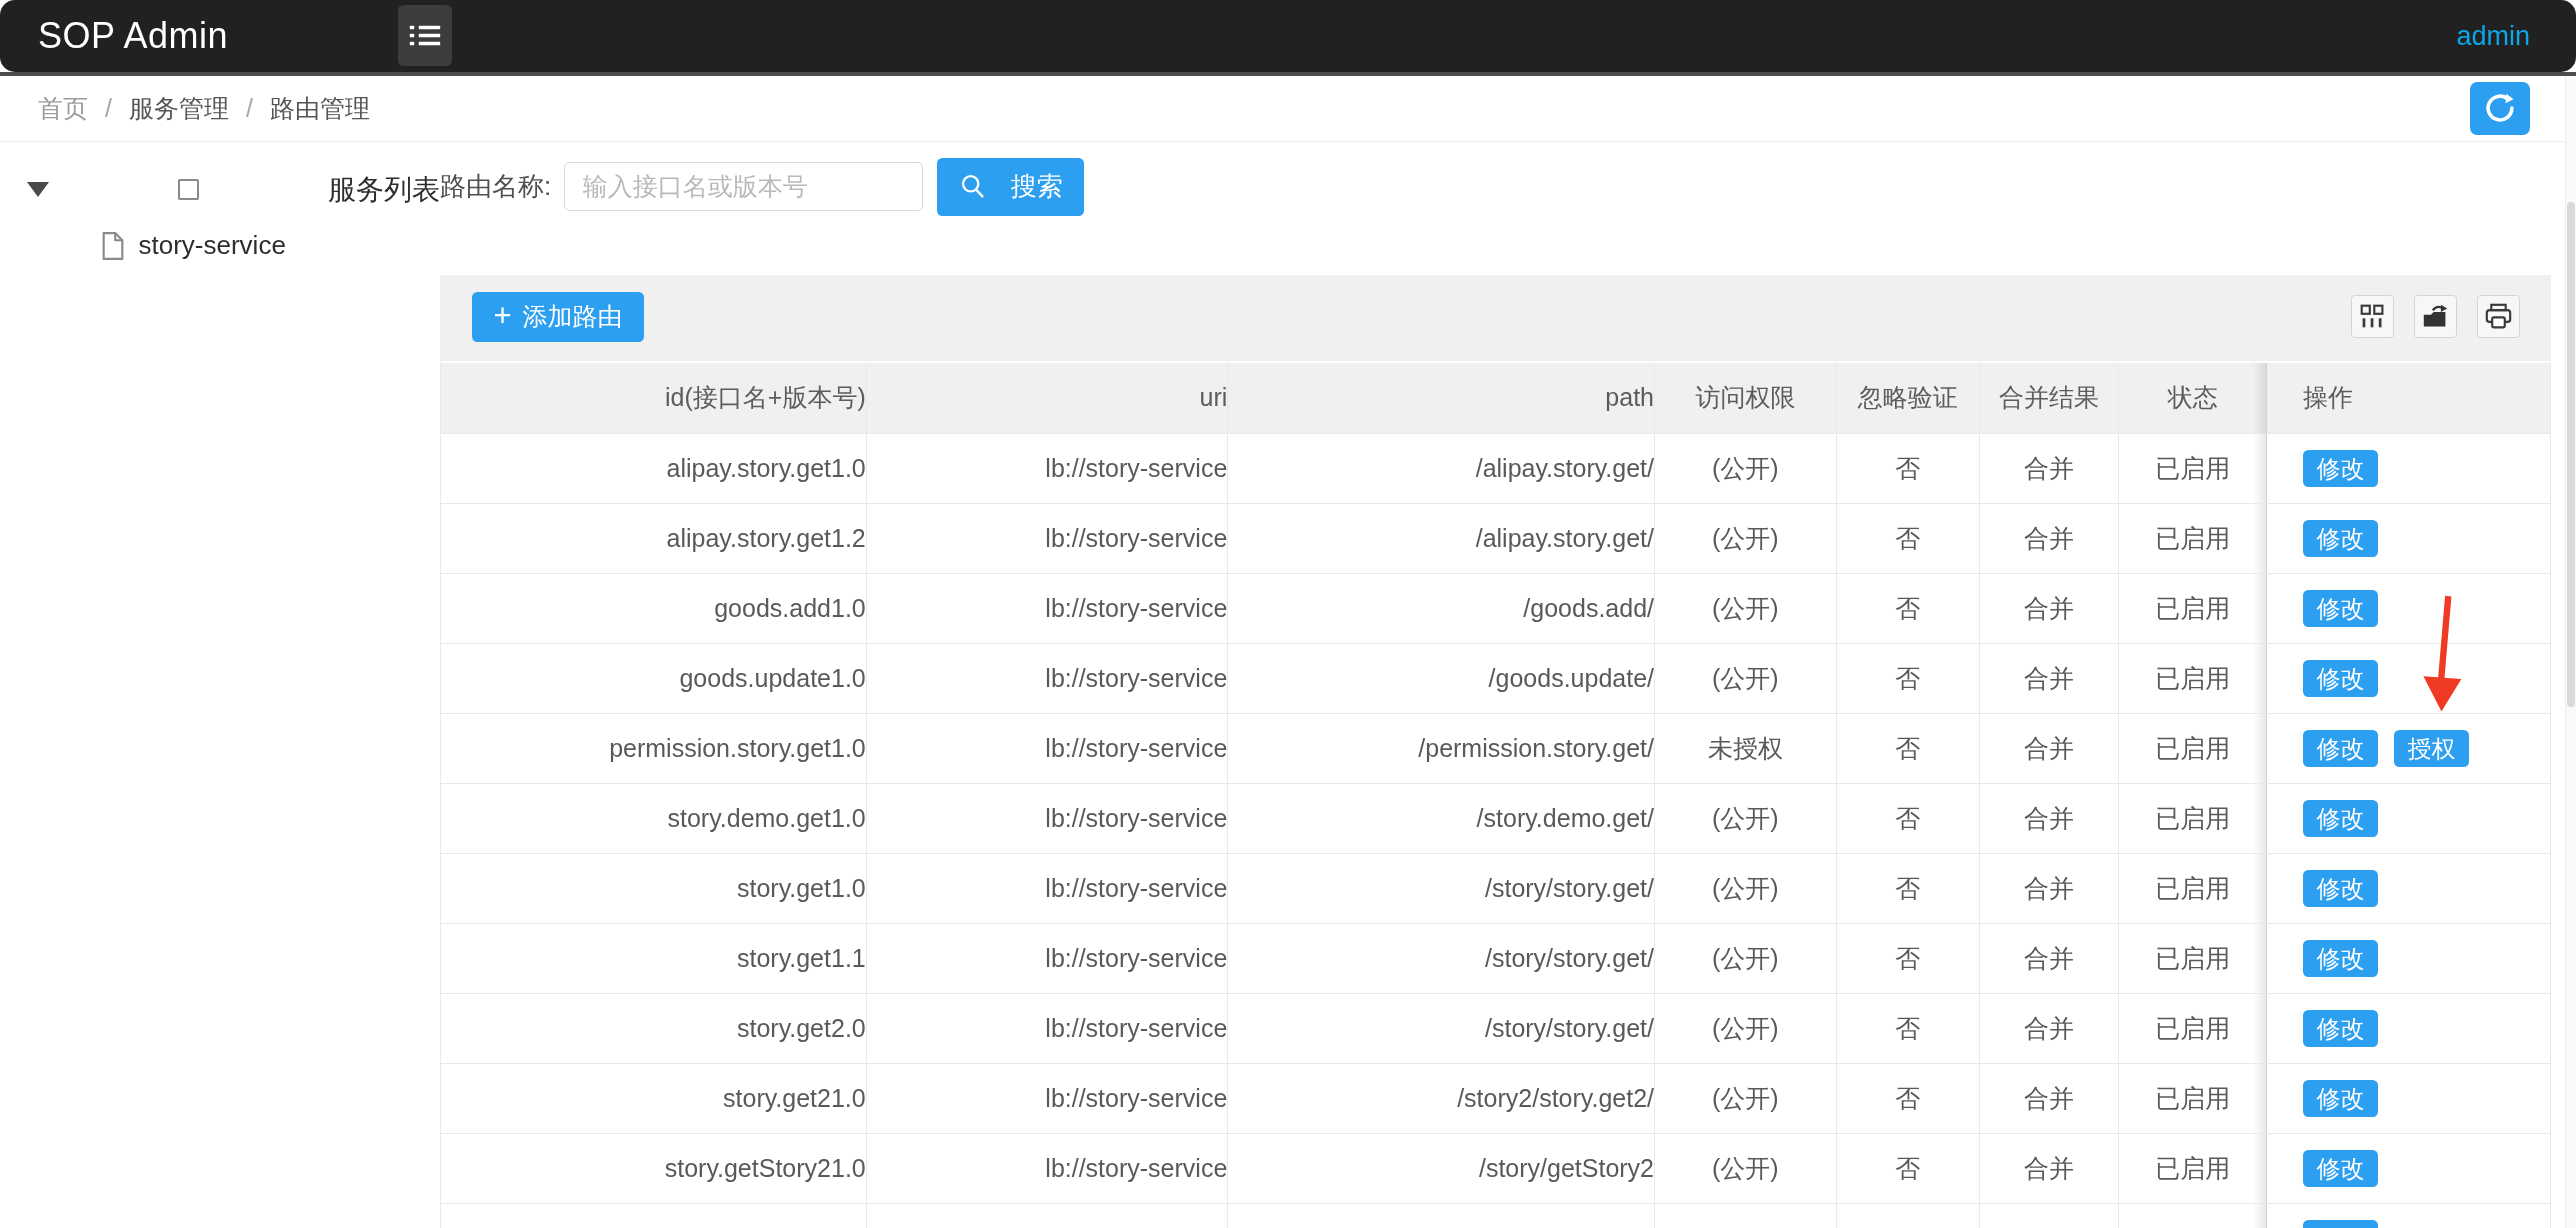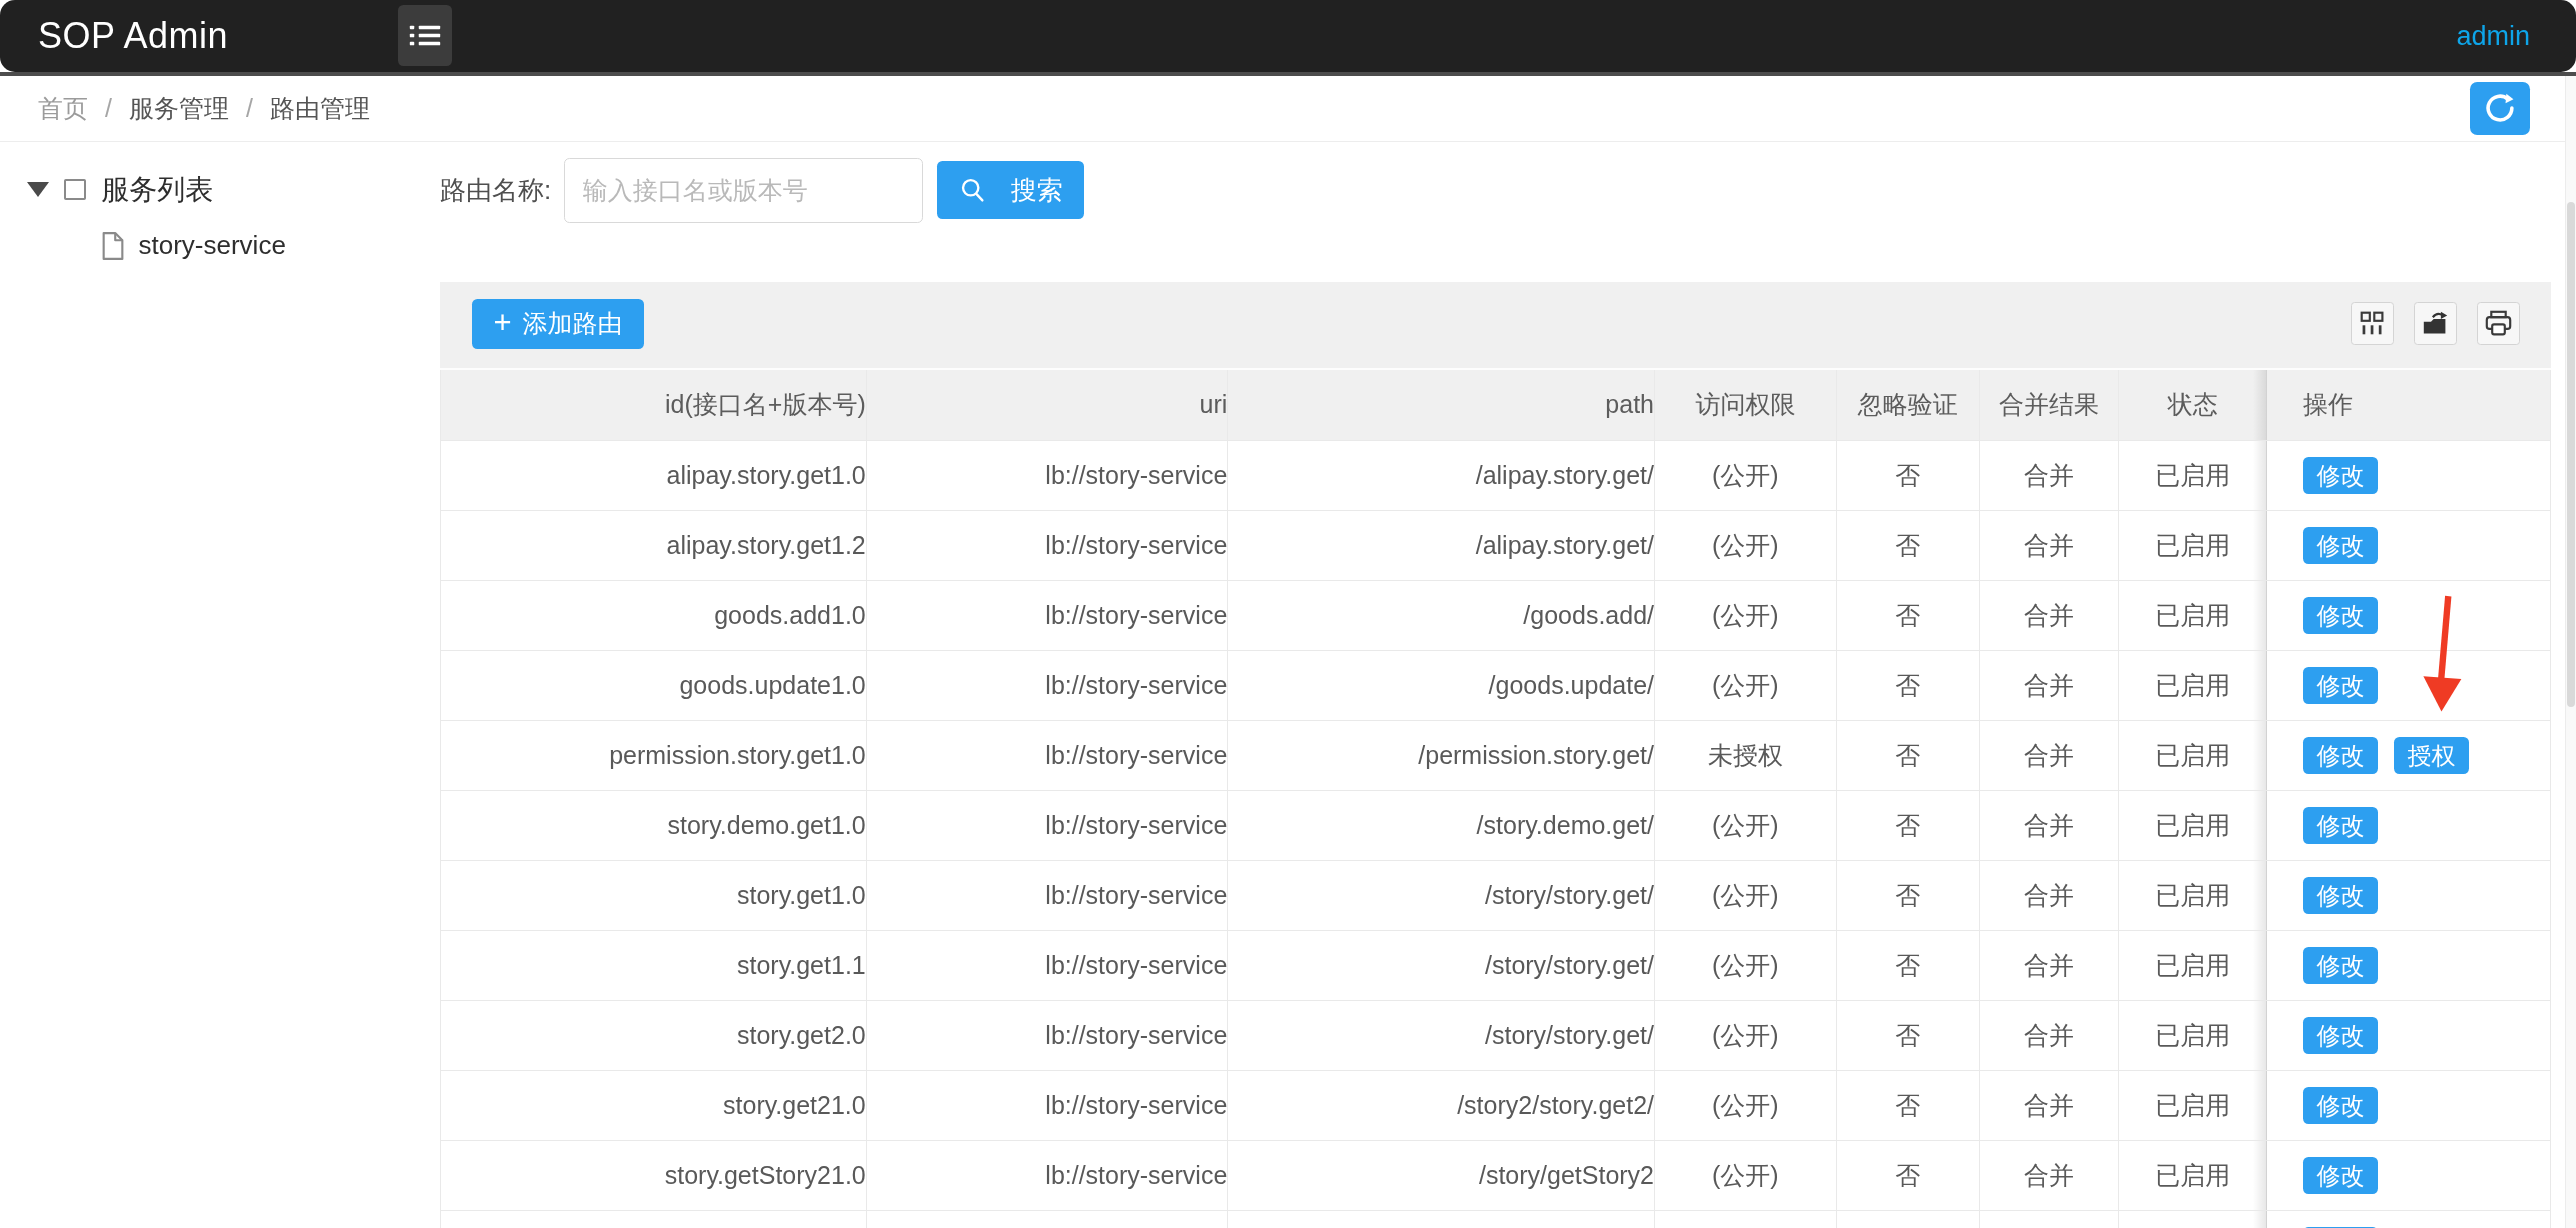--- a/index.html
+++ b/index.html
@@ -28,35 +28,35 @@
                  background:#2d9ff0; border:none; border-radius:7.2px; cursor:pointer;
                  display:flex; align-items:center; justify-content:center; }
 
   
   .layout { position:relative; }
   .sidebar { position:absolute; left:0; top:0; width:440px; }
   .content { position:absolute; left:440px; top:0; width:2111px; }
 
   
   .tree-node { display:flex; align-items:center; cursor:pointer; }
-  .tree-root { margin:29px 0 0 27px; }
+  .tree-root { margin:29px 0 0 27px;justify-content:space-between; }
   .tree-child { margin:21.6px 0 0 101px;align-items:flex-end; }
   .caret-down { width:0; height:0; border-left:11.7px solid transparent;
                 border-right:11.7px solid transparent; border-top:15.3px solid #4a4a4a;
                 margin-right:15.3px; }
   .sq-icon { width:21.6px; height:21.6px; border:2.7px solid #8a8a8a; border-radius:1.8px;
              margin-right:15.3px; }
   .file-icon { margin-right:13.5px; display:flex; }
   .tree-root .lbl { font-size:28px; color:#2e2e2e; }
   .tree-child .lbl { font-size:26px; color:#2e2e2e; }
 
   
   .search-row { display:flex; align-items:center; margin-top:16px; }
   .search-label { font-size:26px; color:#4f4f4f; margin-right:12.6px; }
-  .search-input { width:359px; height:65px; border:0.9px solid #d9d9d9; border-radius:5.4px;
+  .search-input { width:359px; height:49px; border:0.9px solid #d9d9d9; border-radius:5.4px;
                   padding:0 18px; font-size:25px; color:#15803d; outline:none;
                   font-family:inherit; }
   .search-input::placeholder { color:#b9b9b9; }
   .search-btn { margin-left:14.4px; height:58px; padding:0 21.6px; background:#2d9ff0;
                 color:#fff; border:none; border-radius:5.4px; font-size:26px;
                 display:flex; align-items:center; gap:25px; cursor:pointer;
                 font-family:inherit; }
 
   
   .panel { margin-top:59px; background:#f0f0f0; }

